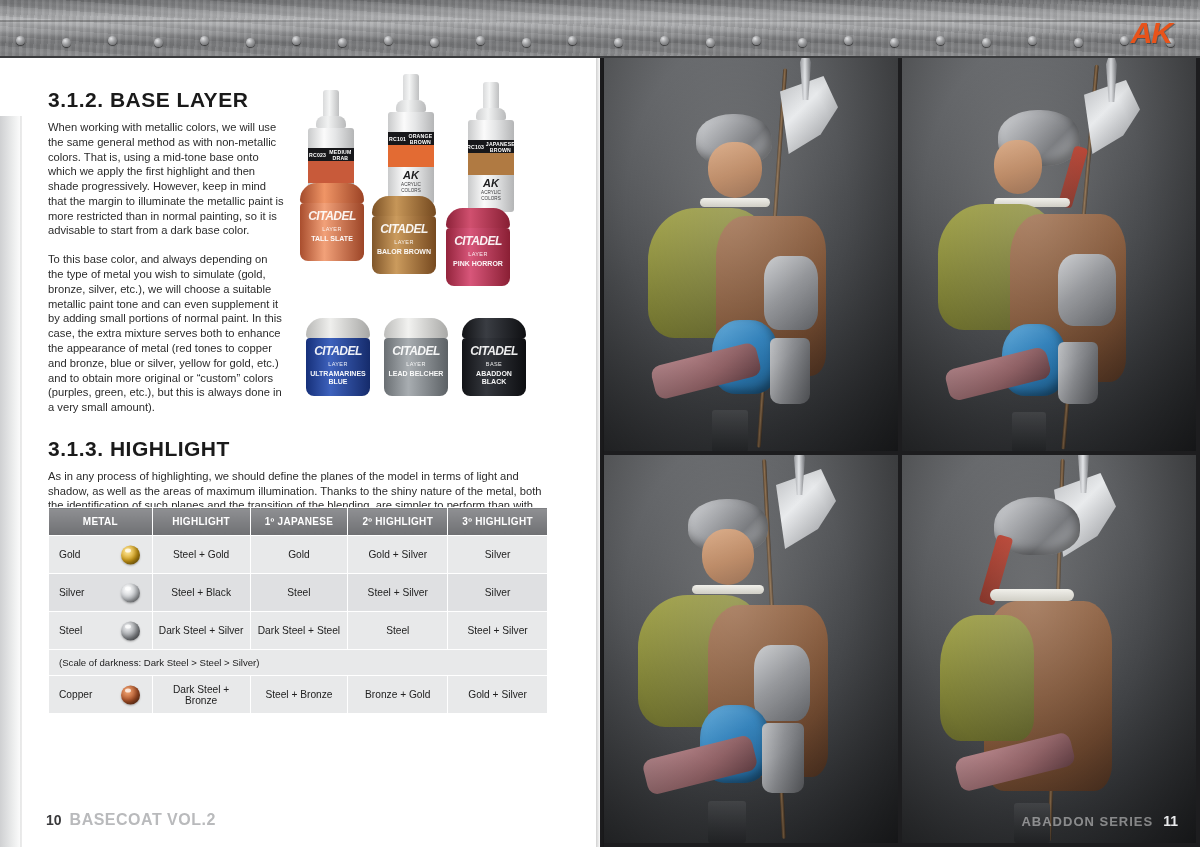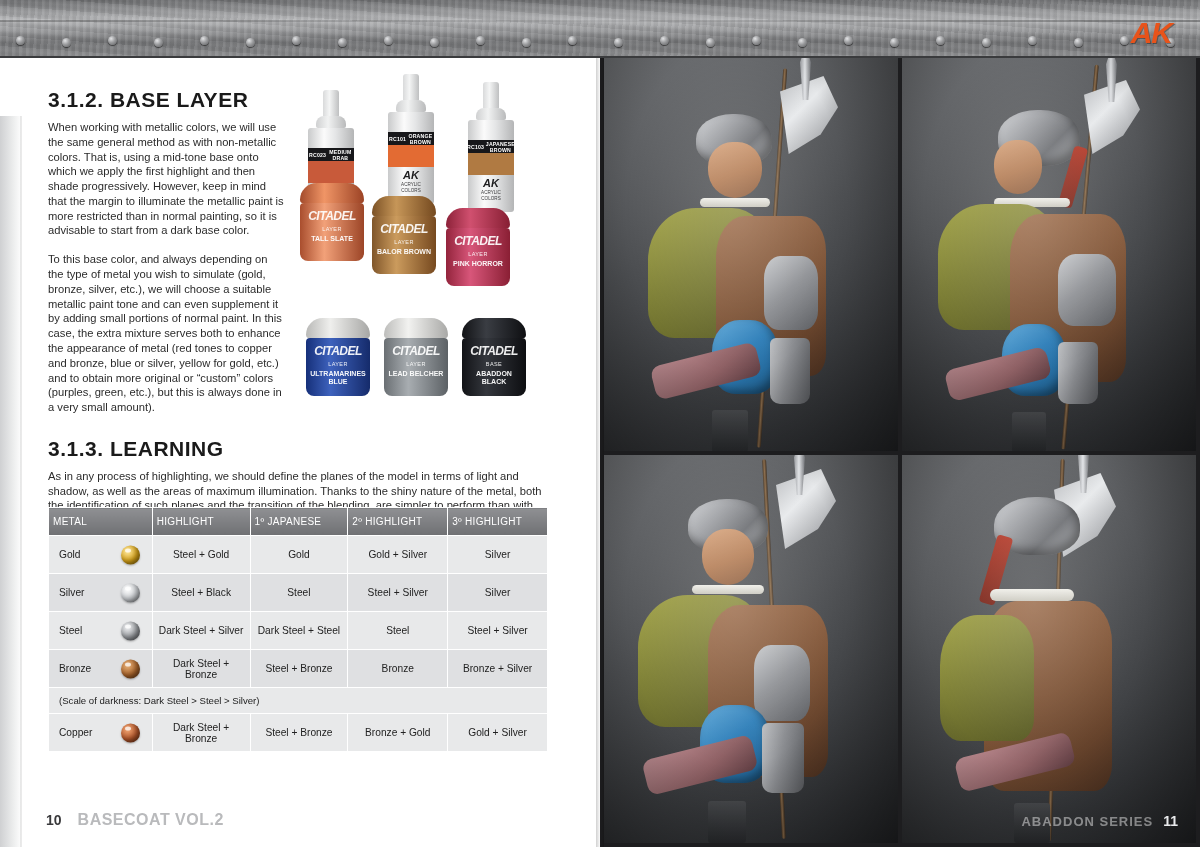--- a/index.html
+++ b/index.html
@@ -152,22 +152,22 @@
     line-height: 1.15; padding: 0 3px;
   }
 
   
   .tbl {
     position: absolute; left: 48px; top: 449px; width: 500px;
     border-collapse: collapse; font-size: 10.2px;
   }
   .tbl th {
     background: linear-gradient(180deg,#8f9093,#6f7073);
-    color: #ffffff; font-size: 10px; font-weight: normal; letter-spacing: .3px;
-    padding: 8px 4px; text-align: left; border: 1px solid #ffffff;
+    color: #ffffff; font-size: 10px; font-weight: bold; letter-spacing: .3px;
+    padding: 8px 4px; text-align: center; border: 1px solid #ffffff;
   }
   .tbl td {
     border: 1px solid #ffffff;
     padding: 7px 5px; text-align: center; color: #222;
     background: #e8e9ea; height: 38px; vertical-align: middle;
   }
   .tbl td.metalcell { text-align: left; padding-left: 10px; position: relative; }
   .tbl tr.alt td { background: #dfe0e2; }
   .tbl td.note {
     text-align: left; font-size: 9.6px; background: #e8e9ea; padding: 6px 10px; height: 26px;
@@ -178,21 +178,21 @@
     box-shadow: inset -3px -3px 5px rgba(0,0,0,.35), 0 1px 2px rgba(0,0,0,.3);
   }
   .sphere::after{
     content:""; position:absolute; left:4px; top:3px; width:6px; height:4px;
     border-radius:50%; background: rgba(255,255,255,.75);
   }
 
   
   .footer-left {
     position: absolute; left: 46px; bottom: 18px;
-    display: flex; align-items: baseline; gap: 16px;
+    display: flex; align-items: baseline; gap: 8px;
   }
   .pgnum { font-size: 14px; font-weight: bold; color: #3a3a3c; }
   .booktitle {
     font-size: 16px; font-weight: bold; letter-spacing: .5px; color: #b9babc;
   }
   .footer-right {
     position: absolute; right: 22px; bottom: 18px;
     display: flex; align-items: baseline; gap: 10px; z-index: 7;
   }
   .series {
@@ -322,21 +322,21 @@
     <div class="edge-left"></div>
 
     <div class="content">
 
       <h2 class="sec-title">3.1.2. BASE LAYER</h2>
 
       <p class="body col-narrow">When working with metallic colors, we will use the same general method as with non-metallic colors. That is, using a mid-tone base onto which we apply the first highlight and then shade progressively. However, keep in mind that the margin to illuminate the metallic paint is more restricted than in normal painting, so it is advisable to start from a dark base color.</p>
 
       <p class="body col-narrow" style="margin-top:14px;">To this base color, and always depending on the type of metal you wish to simulate (gold, bronze, silver, etc.), we will choose a suitable metallic paint tone and can even supplement it by adding small portions of normal paint. In this case, the extra mixture serves both to enhance the appearance of metal (red tones to copper and bronze, blue or silver, yellow for gold, etc.) and to obtain more original or “custom” colors (purples, green, etc.), but this is always done in a very small amount).</p>
 
-      <h2 class="sec-title" style="margin-top:22px;">3.1.3. LEARNING</h2>
+      <h2 class="sec-title" style="margin-top:22px;">3.1.3. HIGHLIGHT</h2>
 
       <p class="body">As in any process of highlighting, we should define the planes of the model in terms of light and shadow, as well as the areas of maximum illumination. Thanks to the shiny nature of the metal, both the identification of such planes and the transition of the blending, are simpler to perform than with non-metallic paint.</p>
 
       <p class="body">Taking as an example the paints from Citadel, this table can summarize roughly the work scheme for different metallic tones and highlight:</p>
     </div>
 
     <div class="pots">
 
       <div class="pot-tall" style="left:8px; top:22px;">
         <div class="cap"></div>
@@ -466,30 +466,20 @@
         <tr>
           <td class="metalcell">
             <span>Steel</span>
             <span class="sphere" style="background:radial-gradient(circle at 35% 30%, #f0f1f3, #9a9da1 55%, #4d5054);"></span>
           </td>
           <td>Dark Steel + Silver</td>
           <td>Dark Steel + Steel</td>
           <td>Steel</td>
           <td>Steel + Silver</td>
         </tr>
-        <tr class="alt">
-          <td class="metalcell">
-            <span>Bronze</span>
-            <span class="sphere" style="background:radial-gradient(circle at 35% 30%, #e8b27a, #a9642b 55%, #5d3413);"></span>
-          </td>
-          <td>Dark Steel + Bronze</td>
-          <td>Steel + Bronze</td>
-          <td>Bronze</td>
-          <td>Bronze + Silver</td>
-        </tr>
         <tr>
           <td class="note" colspan="5">(Scale of darkness: Dark Steel &gt; Steel &gt; Silver)</td>
         </tr>
         <tr>
           <td class="metalcell">
             <span>Copper</span>
             <span class="sphere" style="background:radial-gradient(circle at 35% 30%, #f3a977, #b2552a 55%, #5c2a10);"></span>
           </td>
           <td>Dark Steel + Bronze</td>
           <td>Steel + Bronze</td>

